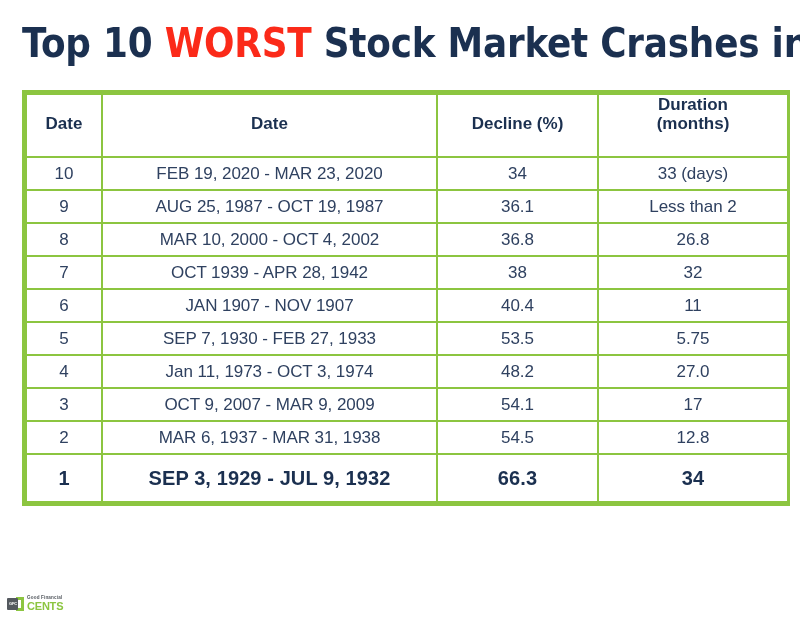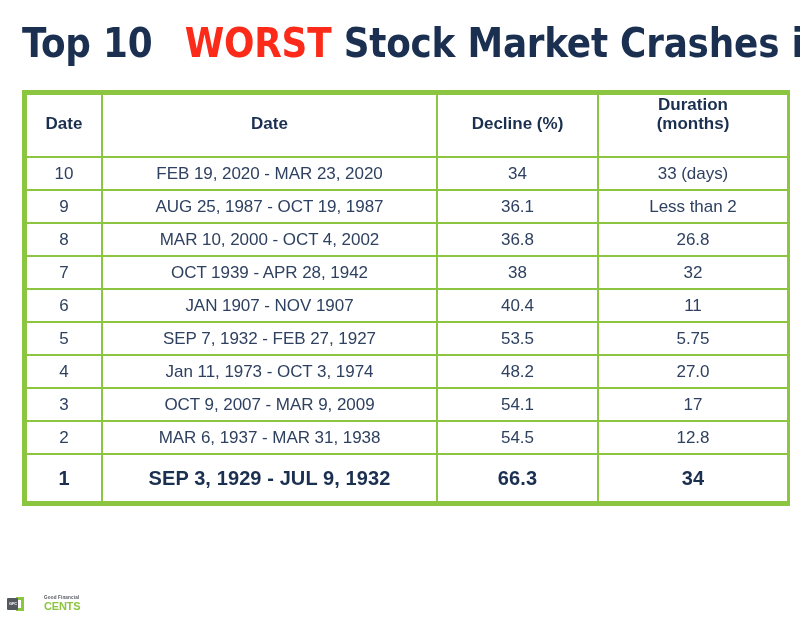--- a/index.html
+++ b/index.html
@@ -26,21 +26,21 @@
     line-height: 54px;
     white-space: nowrap;
     font-family: "Liberation Sans Narrow", "DejaVu Sans Condensed", "Liberation Sans", sans-serif;
     font-weight: bold;
     font-size: 40px;
     letter-spacing: -0.2px;
     color: #1b3050;
     transform: scaleX(0.995);
     transform-origin: left center;
   }
-  .title .word-red { color: #fb2a19; margin-left: 20px; }
+  .title .word-red { color: #fb2a19; }
 
   
   .table-wrap {
     position: absolute;
     left: 22px;
     top: 90px;
     width: 768px;
     border: 3px solid #8cc540;
     box-sizing: border-box;
     background: #ffffff;
@@ -92,21 +92,21 @@
     letter-spacing: 0.1px;
   }
 
   
   .logo {
     position: absolute;
     left: 7px;
     top: 594px;
     display: flex;
     align-items: center;
-    gap: 20px;
+    gap: 3px;
     height: 20px;
   }
   .logo-mark {
     width: 17px;
     height: 15px;
     position: relative;
     flex: none;
   }
   .logo-mark .lm-box {
     position: absolute;
@@ -204,21 +204,21 @@
         <td>32</td>
       </tr>
       <tr>
         <td>6</td>
         <td>JAN 1907 - NOV 1907</td>
         <td>40.4</td>
         <td>11</td>
       </tr>
       <tr>
         <td>5</td>
-        <td>SEP 7, 1932 - FEB 27, 1927</td>
+        <td>SEP 7, 1930 - FEB 27, 1933</td>
         <td>53.5</td>
         <td>5.75</td>
       </tr>
       <tr>
         <td>4</td>
         <td>Jan 11, 1973 - OCT 3, 1974</td>
         <td>48.2</td>
         <td>27.0</td>
       </tr>
       <tr>

